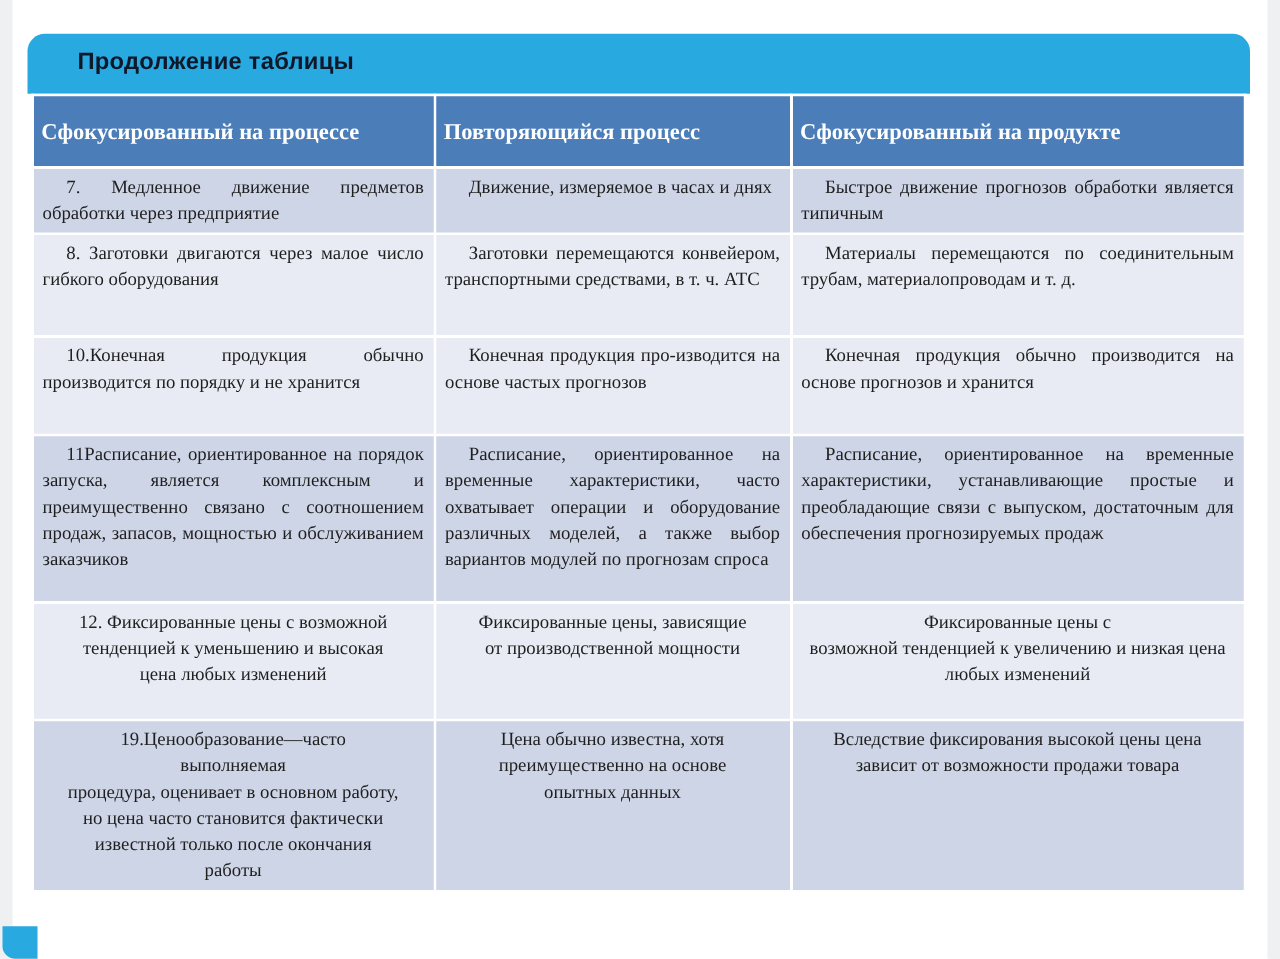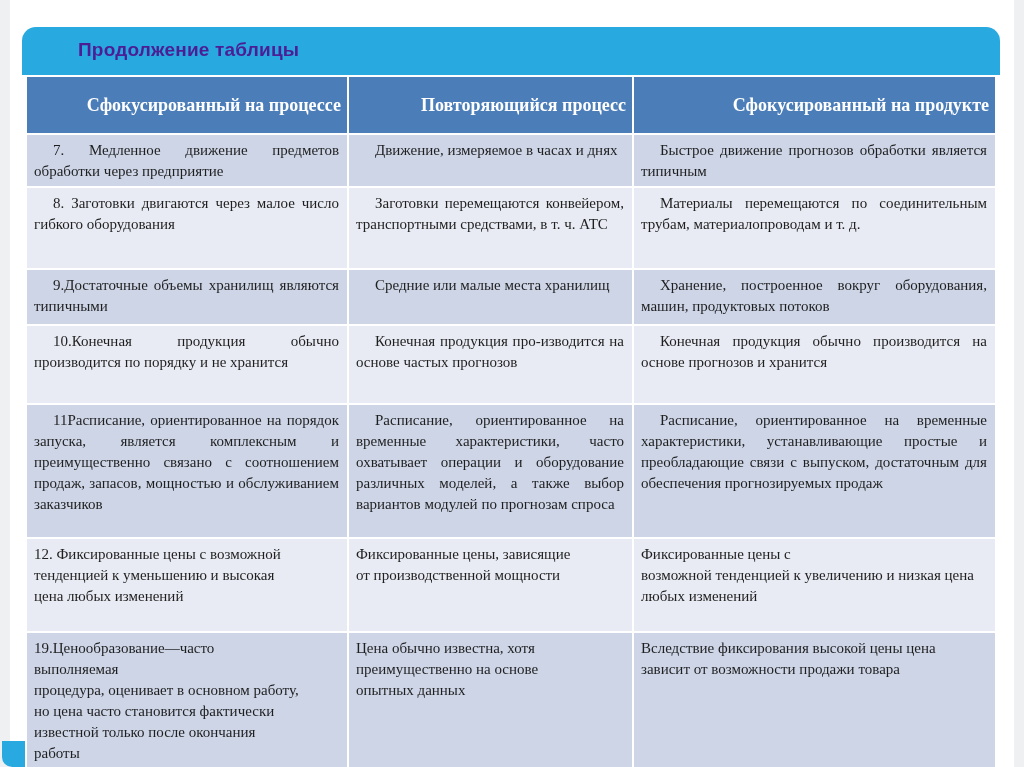--- a/index.html
+++ b/index.html
@@ -29,25 +29,25 @@
   
   .title-bar {
     position: absolute;
     left: 22px; top: 27px;
     width: 978px; height: 48px;
     background: #28a9e0;
     border-radius: 14px 14px 0 0;
   }
   .page-title {
     position: absolute;
-    left: 56px; top: 12px;
+    left: 40px; top: 12px;
     font-family: "Liberation Sans", "DejaVu Sans", sans-serif;
     font-size: 19px;
     font-weight: bold;
-    color: #4c1d95;
+    color: #0f172a;
     letter-spacing: 0.2px;
   }
 
   
   table.cmp {
     position: absolute;
     left: 25px; top: 75px;
     width: 970px;
     border-collapse: collapse;
     table-layout: fixed;
@@ -55,39 +55,39 @@
   table.cmp th, table.cmp td {
     border: 2px solid #ffffff;
     overflow: hidden;
   }
   table.cmp th {
     background: #4b7db9;
     color: #ffffff;
     font-weight: bold;
     font-size: 18px;
     line-height: 25px;
-    text-align: right;
+    text-align: left;
     vertical-align: middle;
     padding: 2px 6px;
   }
   table.cmp td {
     font-size: 15px;
     line-height: 21px;
     color: #1f1f1f;
     vertical-align: top;
     padding: 5px 8px 4px 7px;
   }
   tr.band-dark td  { background: #cdd5e7; }
   tr.band-light td { background: #e8ebf4; }
   td.just {
     text-align: justify;
     text-indent: 19px;
   }
   td.left {
-    text-align: left;
+    text-align: center;
     text-indent: 0;
     white-space: pre-line;
     line-height: 22px;
     font-family: Liberation Serif, serif;
   }
 </style>
 </head>
 <body>
 
 <div class="edge-strip edge-left"></div>
@@ -116,25 +116,20 @@
     <tr class="band-dark" style="height:52px">
       <td class="just">7. Медленное движение предметов обработки через предприятие</td>
       <td class="just">Движение, измеряемое в часах и днях</td>
       <td class="just">Быстрое движение прогнозов обработки является типичным</td>
     </tr>
     <tr class="band-light" style="height:82px">
       <td class="just">8. Заготовки двигаются через малое число гибкого оборудования</td>
       <td class="just">Заготовки перемещаются конвейером, транспортными средствами, в т. ч. АТС</td>
       <td class="just">Материалы перемещаются по соединительным трубам,  материалопроводам и т. д.</td>
     </tr>
-    <tr class="band-dark" style="height:56px">
-      <td class="just">9.Достаточные объемы хранилищ являются типичными</td>
-      <td class="just">Средние или малые места хранилищ</td>
-      <td class="just">Хранение, построенное вокруг оборудования, машин, продуктовых потоков</td>
-    </tr>
     <tr class="band-light" style="height:79px">
       <td class="just">10.Конечная продукция обычно производится по порядку и не хранится</td>
       <td class="just">Конечная продукция про-изводится на основе частых прогнозов</td>
       <td class="just">Конечная продукция обычно производится на основе прогнозов и хранится</td>
     </tr>
     <tr class="band-dark" style="height:134px">
       <td class="just">11Расписание, ориентированное на порядок запуска, является комплексным и преимущественно связано с соотношением продаж, запасов, мощностью и обслуживанием заказчиков</td>
       <td class="just">Расписание, ориентированное на временные характеристики, часто охватывает операции и оборудование различных моделей, а также выбор вариантов модулей по прогнозам спроса</td>
       <td class="just">Расписание, ориентированное на временные характеристики, устанавливающие простые и преобладающие связи с выпуском, достаточным для обеспечения прогнозируемых продаж</td>
     </tr>

